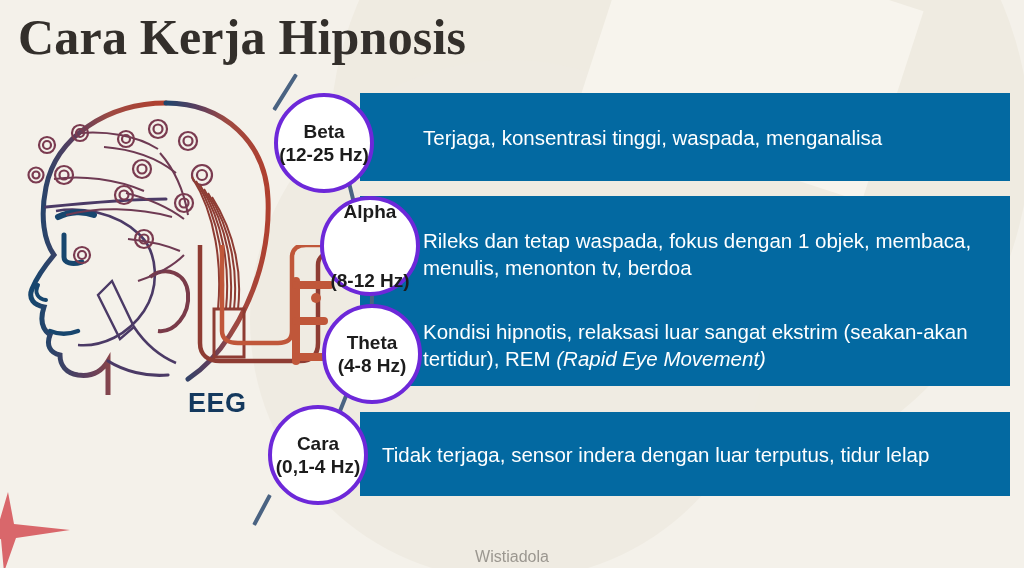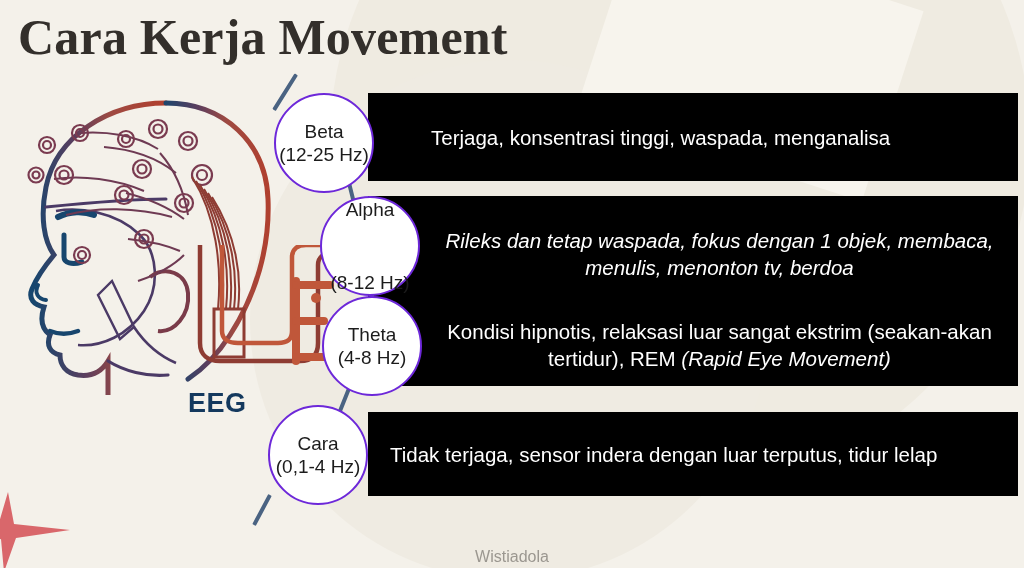--- a/index.html
+++ b/index.html
@@ -82,79 +82,79 @@
     position: absolute;
     left: -26px;
     top: 492px;
     width: 100px;
     height: 80px;
   }
 
   
   .bar {
     position: absolute;
-    left: 368px;
-    background: #000000;
+    left: 360px;
+    background: #0369a1;
     display: flex;
     align-items: center;
     box-sizing: border-box;
-    text-align: center;
   }
   .bar-text {
     color: #FFFFFF;
     font-size: 20.5px;
     line-height: 27px;
     padding-left: 63px;
     padding-right: 10px;
   }
   .bar-text .ital { font-style: italic; }
 
   #bar-1 { top: 93px;  width: 650px; height: 88px; }
-  #bar-2 { top: 196px; width: 650px; height: 115px; font-style: italic; }
+  #bar-2 { top: 196px; width: 650px; height: 115px; }
   #bar-3 { top: 304px; width: 650px; height: 82px; }
   #bar-4 { top: 412px; width: 650px; height: 84px; }
 
   #bar-4 .bar-text { padding-left: 22px; }
 
   
   .conn {
     position: absolute;
     background: #4A6382;
     border-radius: 1px;
   }
 
   
   .node {
     position: absolute;
     width: 100px;
     height: 100px;
     border-radius: 50%;
     background: #FFFFFF;
-    border: 2px solid #6d28d9;
+    border: 4px solid #6d28d9;
     box-sizing: border-box;
     display: flex;
     flex-direction: column;
     align-items: center;
     justify-content: center;
     color: #1C1C1C;
+    font-weight: bold;
   }
   .node .n-name {
     font-size: 19px;
     line-height: 23px;
     white-space: nowrap;
   }
   .node .n-range {
     font-size: 19px;
     line-height: 23px;
     white-space: nowrap;
   }
 
   #node-beta  { left: 274px; top: 93px; }
   #node-alpha { left: 320px; top: 196px; justify-content: space-between; }
-  #node-theta { left: 322px; top: 296px; }
+  #node-theta { left: 322px; top: 304px; }
   #node-delta { left: 268px; top: 405px; }
 
   
   .watermark {
     position: absolute;
     left: 0;
     right: 0;
     top: 548px;
     text-align: center;
     font-size: 16px;
@@ -163,21 +163,21 @@
 </style>
 </head>
 <body>
 
 <div id="slide">
 
   <div class="bg-arc-1"></div>
   <div class="bg-arc-2"></div>
   <div class="bg-wedge"></div>
 
-  <div class="title">Cara Kerja Movement</div>
+  <div class="title">Cara Kerja Hipnosis</div>
 
   <svg class="eeg-art" viewBox="0 0 310 300">
     <defs>
       <linearGradient id="headGrad" x1="0" y1="0.4" x2="1" y2="0.3">
         <stop offset="0%" stop-color="#17466E"></stop>
         <stop offset="35%" stop-color="#5B3E5E"></stop>
         <stop offset="62%" stop-color="#9E4A42"></stop>
         <stop offset="100%" stop-color="#B0402F"></stop>
       </linearGradient>
       <linearGradient id="capGrad" x1="0" y1="0" x2="1" y2="0.4">

